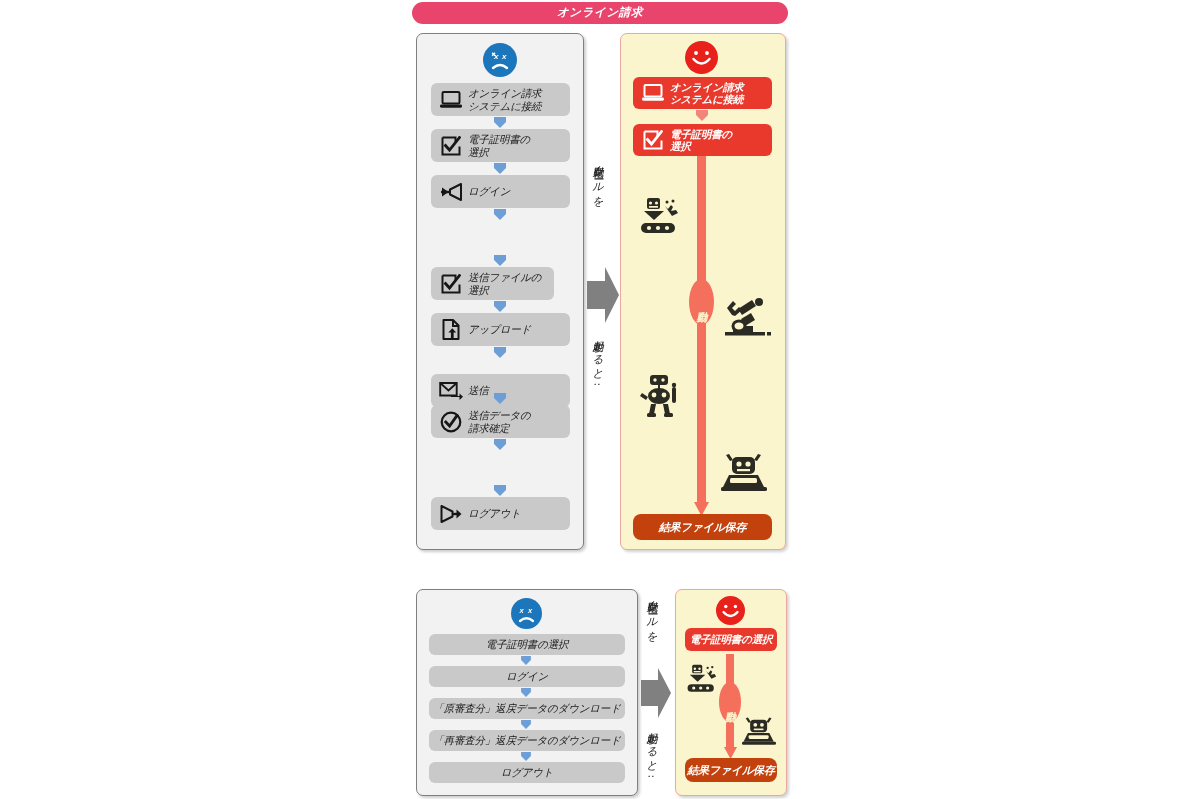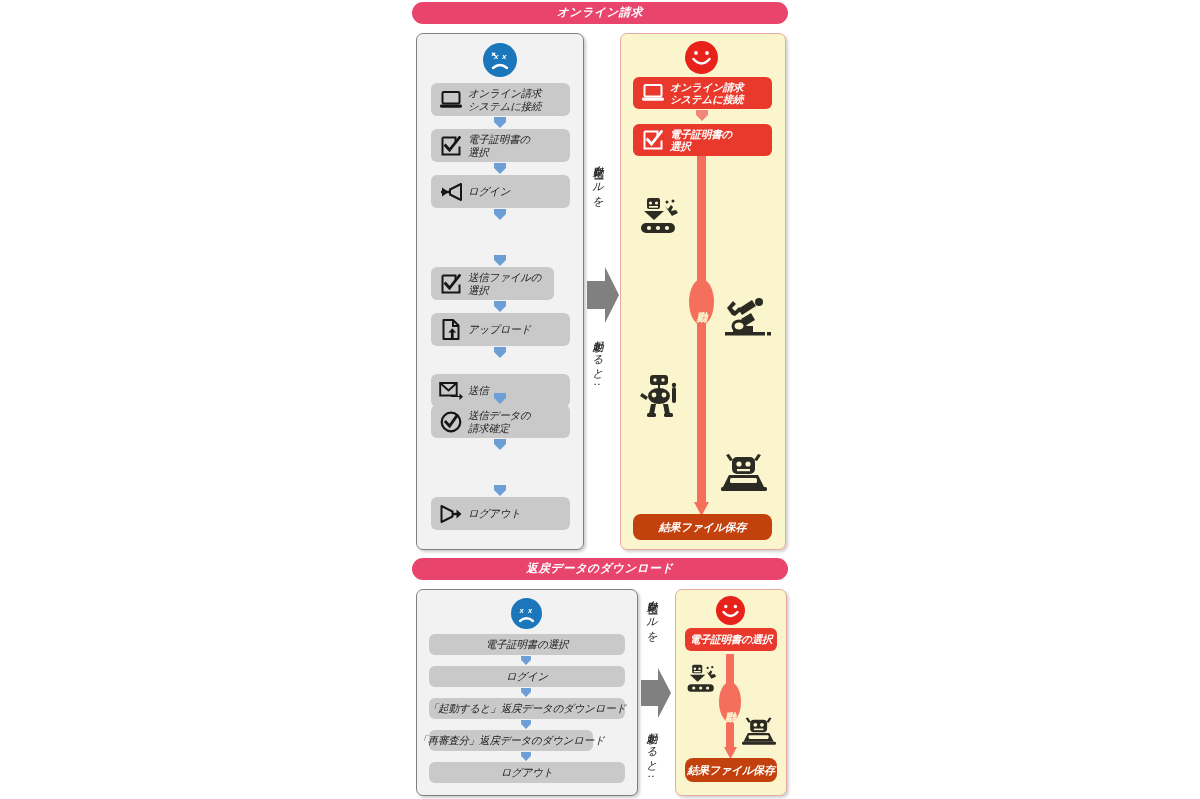--- a/index.html
+++ b/index.html
@@ -389,23 +389,20 @@
       </div>
 
       <div class="pill pill-orange pill-center" style="left:12px;top:480px;width:139px;height:26px;">
         <span class="txt">結果ファイル保存</span>
       </div>
     </div>
   </div>
 
   <div class="section" id="section-return">
 
-    <div class="banner">
-      <span class="banner-text">返戻データのダウンロード</span>
-    </div>
 
     <div class="panel-manual" style="left:4px;top:31px;width:220px;height:205px;">
 
       <div class="face face-sad" style="left:94px;top:8px;width:31px;height:31px;">
         <svg viewBox="0 0 31 31">
           <text x="8.5" y="14.5" font-size="7.5" fill="#fff" font-family="'Liberation Sans',sans-serif" font-weight="bold">x</text>
           <text x="17" y="14.5" font-size="7.5" fill="#fff" font-family="'Liberation Sans',sans-serif" font-weight="bold">x</text>
           <path d="M9 23 Q15.5 17.5 22 23" stroke="#ffffff" stroke-width="2.3" fill="none" stroke-linecap="round"></path>
         </svg>
       </div>
@@ -422,29 +419,29 @@
       <div class="pill pill-gray pill-center" style="left:12px;top:76px;width:196px;height:21px;">
         <span class="txt">ログイン</span>
       </div>
       <div class="chev" style="left:103px;top:98px;width:12px;height:9px;">
         <svg viewBox="0 0 14 11">
             <path d="M1 0 h12 v5 l-6 6 -6 -6z" fill="#6d9ed6"></path>
           </svg>
       </div>
 
       <div class="pill pill-gray pill-center" style="left:12px;top:108px;width:196px;height:21px;">
-        <span class="txt">「起動すると」返戻データのダウンロード</span>
+        <span class="txt">「原審査分」返戻データのダウンロード</span>
       </div>
       <div class="chev" style="left:103px;top:130px;width:12px;height:9px;">
         <svg viewBox="0 0 14 11">
             <path d="M1 0 h12 v5 l-6 6 -6 -6z" fill="#6d9ed6"></path>
           </svg>
       </div>
 
-      <div class="pill pill-gray pill-center" style="left:12px;top:140px;width:164px;height:21px;">
+      <div class="pill pill-gray pill-center" style="left:12px;top:140px;width:196px;height:21px;">
         <span class="txt">「再審査分」返戻データのダウンロード</span>
       </div>
       <div class="chev" style="left:103px;top:162px;width:12px;height:9px;">
         <svg viewBox="0 0 14 11">
             <path d="M1 0 h12 v5 l-6 6 -6 -6z" fill="#6d9ed6"></path>
           </svg>
       </div>
 
       <div class="pill pill-gray pill-center" style="left:12px;top:172px;width:196px;height:21px;">
         <span class="txt">ログアウト</span>

